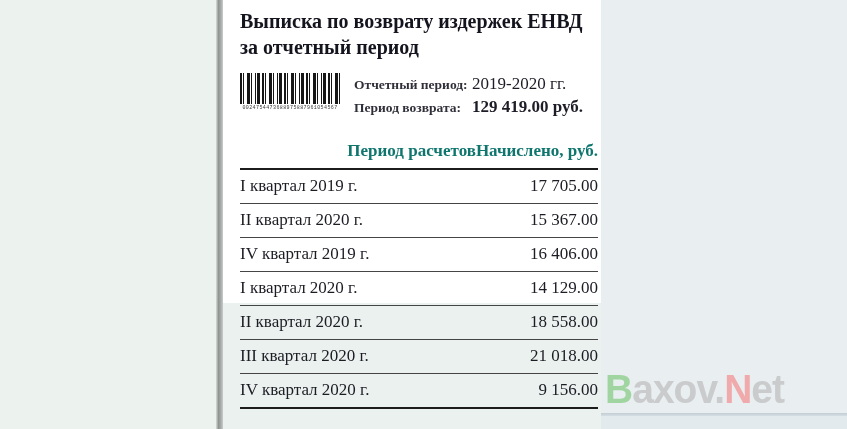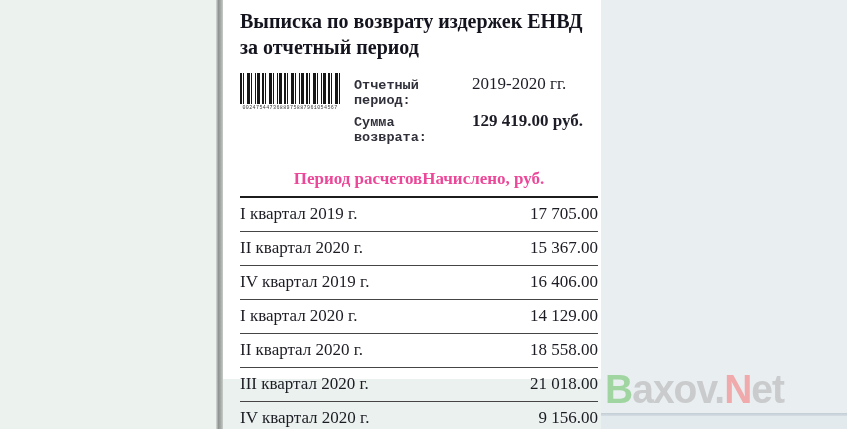--- a/index.html
+++ b/index.html
@@ -9,44 +9,44 @@
   
   .bg-left{position:absolute;left:0;top:0;width:216px;height:429px;background:#ecf2ee;}
   .page-edge{position:absolute;left:216px;top:0;width:7px;height:429px;
     background:linear-gradient(90deg,#d9ddda 0%,#8f9391 35%,#a9adaa 70%,#c9cdca 100%);}
   .bg-right{position:absolute;left:601px;top:0;width:246px;height:429px;background:#e9eef1;}
   .bg-right .shadow-line{position:absolute;left:0;top:413px;width:246px;height:3px;
     background:linear-gradient(180deg,#c2cdd4,#d5dee3);}
   .bg-right .below-band{position:absolute;left:0;top:416px;width:246px;height:13px;background:#e3eaee;}
 
   
-  .page{position:absolute;left:223px;top:0;width:378px;height:379px;background:#ffffff;
+  .page{position:absolute;left:223px;top:0;width:378px;height:303px;background:#ffffff;
     box-sizing:border-box;padding:6px 3px 16px 17px;color:#1a1a1a;}
 
   .title{font-size:20px;font-weight:bold;color:#14141e;line-height:1.3;margin:2px 0 0 0;width:360px;}
 
   .meta-row{display:flex;margin-top:13px;align-items:flex-start;}
   .barcode-block{width:100px;margin-right:14px;}
   .barcode{width:100px;height:31px;
     background:repeating-linear-gradient(90deg,
       #161616 0 2px,#fff 2px 3px,#161616 3px 4px,#fff 4px 7px,
       #161616 7px 10px,#fff 10px 11px,#161616 11px 12px,#fff 12px 15px,
       #161616 15px 16px,#fff 16px 17px,#161616 17px 20px,#fff 20px 22px);}
   .barcode-digits{font-family:"Liberation Mono",monospace;font-size:5px;letter-spacing:.4px;
     color:#3a3a3a;text-align:center;margin-top:1px;white-space:nowrap;overflow:hidden;}
 
   .summary{flex:1;padding-top:1px;}
   .summary-line{display:flex;align-items:baseline;margin-bottom:3px;}
-  .summary-label{width:118px;font-size:13.5px;font-weight:bold;color:#30303a;font-family:Liberation Mono, monospace;}
+  .summary-label{width:118px;font-size:13.5px;font-weight:bold;color:#30303a;}
   .summary-value{font-size:17px;color:#1d1d27;}
   .summary-value.bold{font-weight:bold;font-size:17px;}
 
   .table{margin-top:21px;width:358px;}
-  .t-header{display:flex;justify-content:center;font-weight:bold;font-size:17px;
-    padding-bottom:7px;border-bottom:2px solid #1c1c1c;color:#ec4899;}
+  .t-header{display:flex;justify-content:flex-end;font-weight:bold;font-size:17px;
+    padding-bottom:7px;border-bottom:2px solid #1c1c1c;color:#0f766e;}
   .t-row{display:flex;justify-content:space-between;font-size:17px;
     padding:6px 0 7px 0;border-bottom:1px solid #454545;color:#1c1c24;}
   .t-row.thick{border-bottom:2px solid #1c1c1c;}
 
   
   .watermark{position:absolute;left:605px;top:366px;font-family:"Liberation Sans",sans-serif;
     font-weight:bold;font-size:41px;letter-spacing:-1px;opacity:.8;white-space:nowrap;
     transform:scaleX(.95);transform-origin:left center;}
 </style>
 </head>
@@ -69,21 +69,21 @@
       <div class="barcode-block">
         <div class="barcode"></div>
         <div class="barcode-digits">0024754473688975887961054567</div>
       </div>
       <div class="summary">
         <div class="summary-line">
           <span class="summary-label">Отчетный период:</span>
           <span class="summary-value">2019-2020 гг.</span>
         </div>
         <div class="summary-line">
-          <span class="summary-label">Сумма возврата:</span>
+          <span class="summary-label">Период возврата:</span>
           <span class="summary-value bold">129 419.00 руб.</span>
         </div>
       </div>
     </div>
 
     <div class="table">
       <div class="t-header">
         <span>Период расчетов</span>
         <span>Начислено, руб.</span>
       </div>

